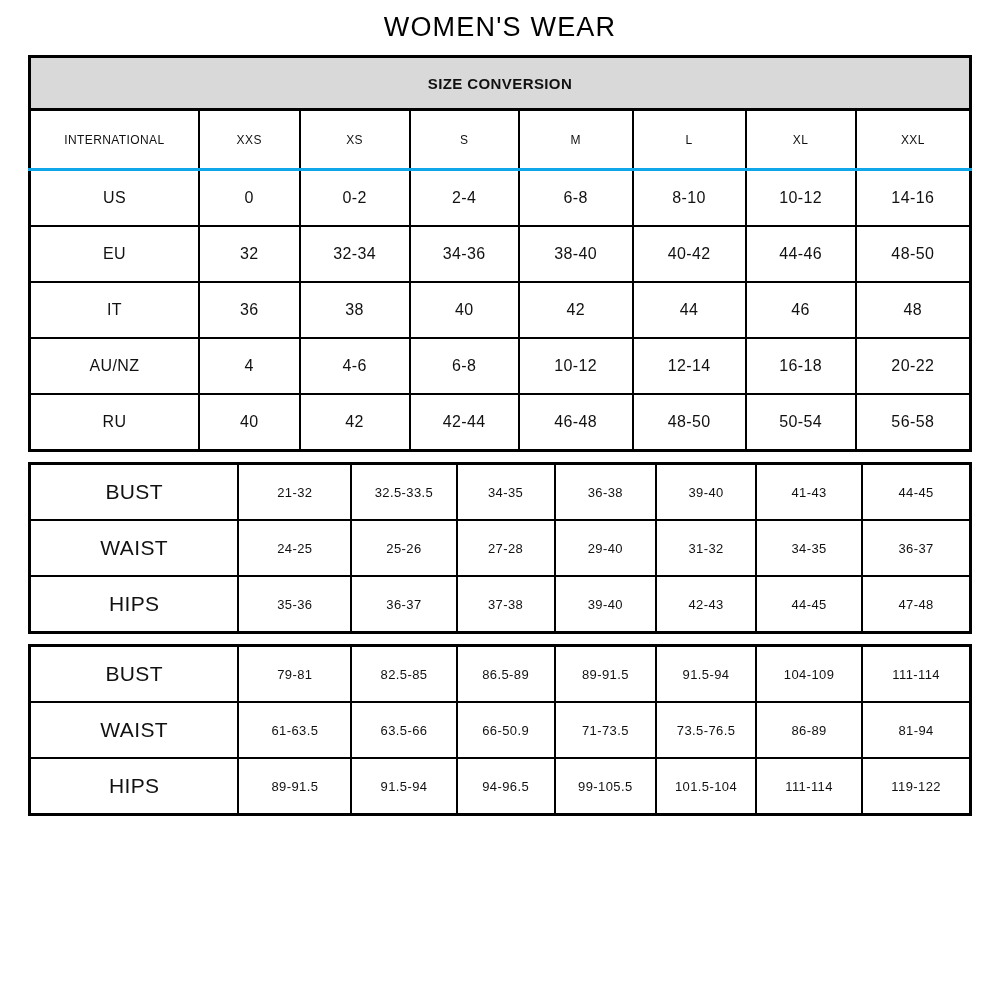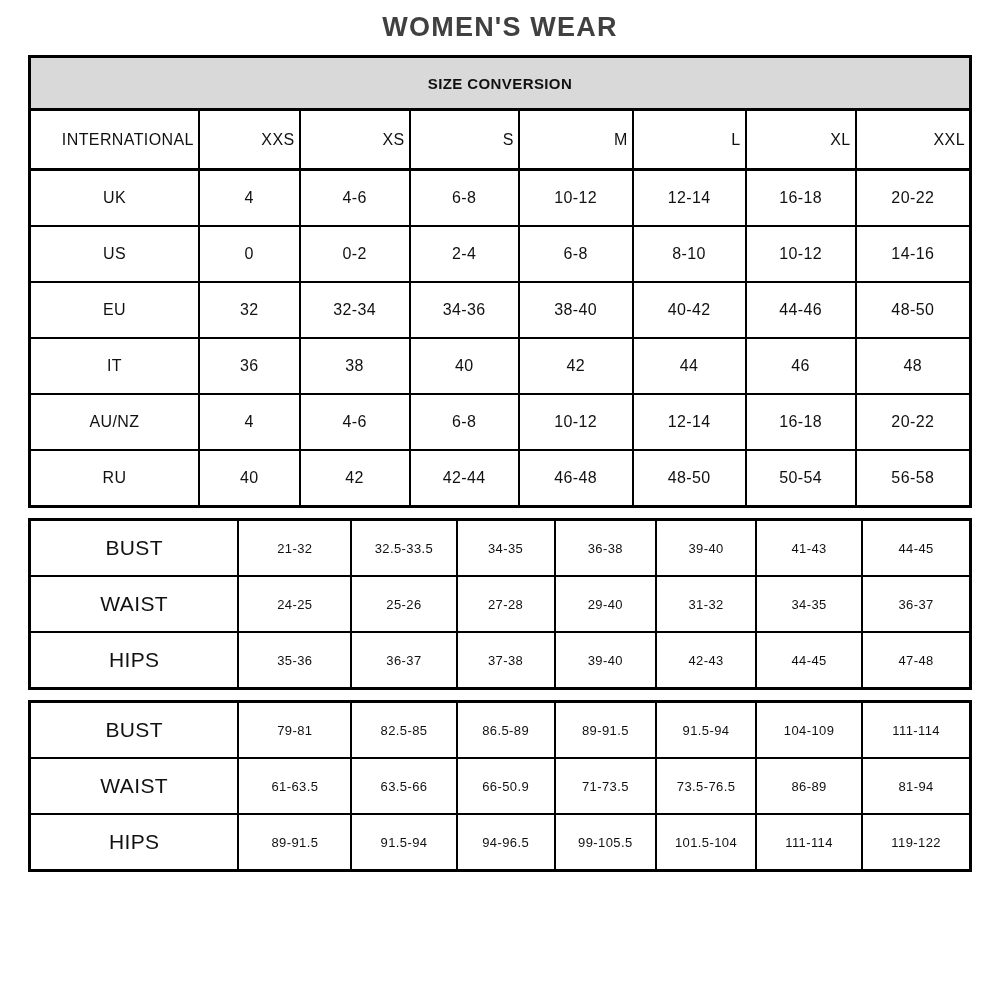--- a/index.html
+++ b/index.html
@@ -15,23 +15,23 @@
     box-sizing: border-box;
     width: 1000px;
     height: 1000px;
     padding: 12px 28px 0 28px;
     overflow: hidden;
   }
   .page-title {
     margin: 0 0 12px 0;
     text-align: center;
     font-size: 27px;
-    font-weight: 700;
+    font-weight: 400;
     letter-spacing: 1.2px;
-    color: #404040;
+    color: #000000;
   }
   table.tbl {
     width: 100%;
     border-collapse: collapse;
     table-layout: fixed;
     border: 3px solid #000;
   }
   table.tbl td {
     border: 2px solid #000;
     text-align: center;
@@ -45,23 +45,22 @@
   .band-cell {
     background: #d9d9d9;
     height: 50px;
     font-weight: 700;
     font-size: 15px;
     letter-spacing: 0.9px;
     border-bottom: 3px solid #000 !important;
   }
   .size-conv tr.cols td {
     height: 57px;
-    font-size: 16px;
-    border-bottom: 3px solid #000000;
-    text-align: right;
+    font-size: 12px;
+    border-bottom: 3px solid #0ea5e9;
   }
   .size-conv tr.data td {
     height: 54px;
     font-size: 16px;
   }
   
   .meas {
     margin-top: 10px;
   }
   .meas tr.head td {
@@ -106,30 +105,20 @@
       <td>INTERNATIONAL</td>
       <td>XXS</td>
       <td>XS</td>
       <td>S</td>
       <td>M</td>
       <td>L</td>
       <td>XL</td>
       <td>XXL</td>
     </tr>
     <tr class="data">
-      <td>UK</td>
-      <td>4</td>
-      <td>4-6</td>
-      <td>6-8</td>
-      <td>10-12</td>
-      <td>12-14</td>
-      <td>16-18</td>
-      <td>20-22</td>
-    </tr>
-    <tr class="data">
       <td>US</td>
       <td>0</td>
       <td>0-2</td>
       <td>2-4</td>
       <td>6-8</td>
       <td>8-10</td>
       <td>10-12</td>
       <td>14-16</td>
     </tr>
     <tr class="data">

